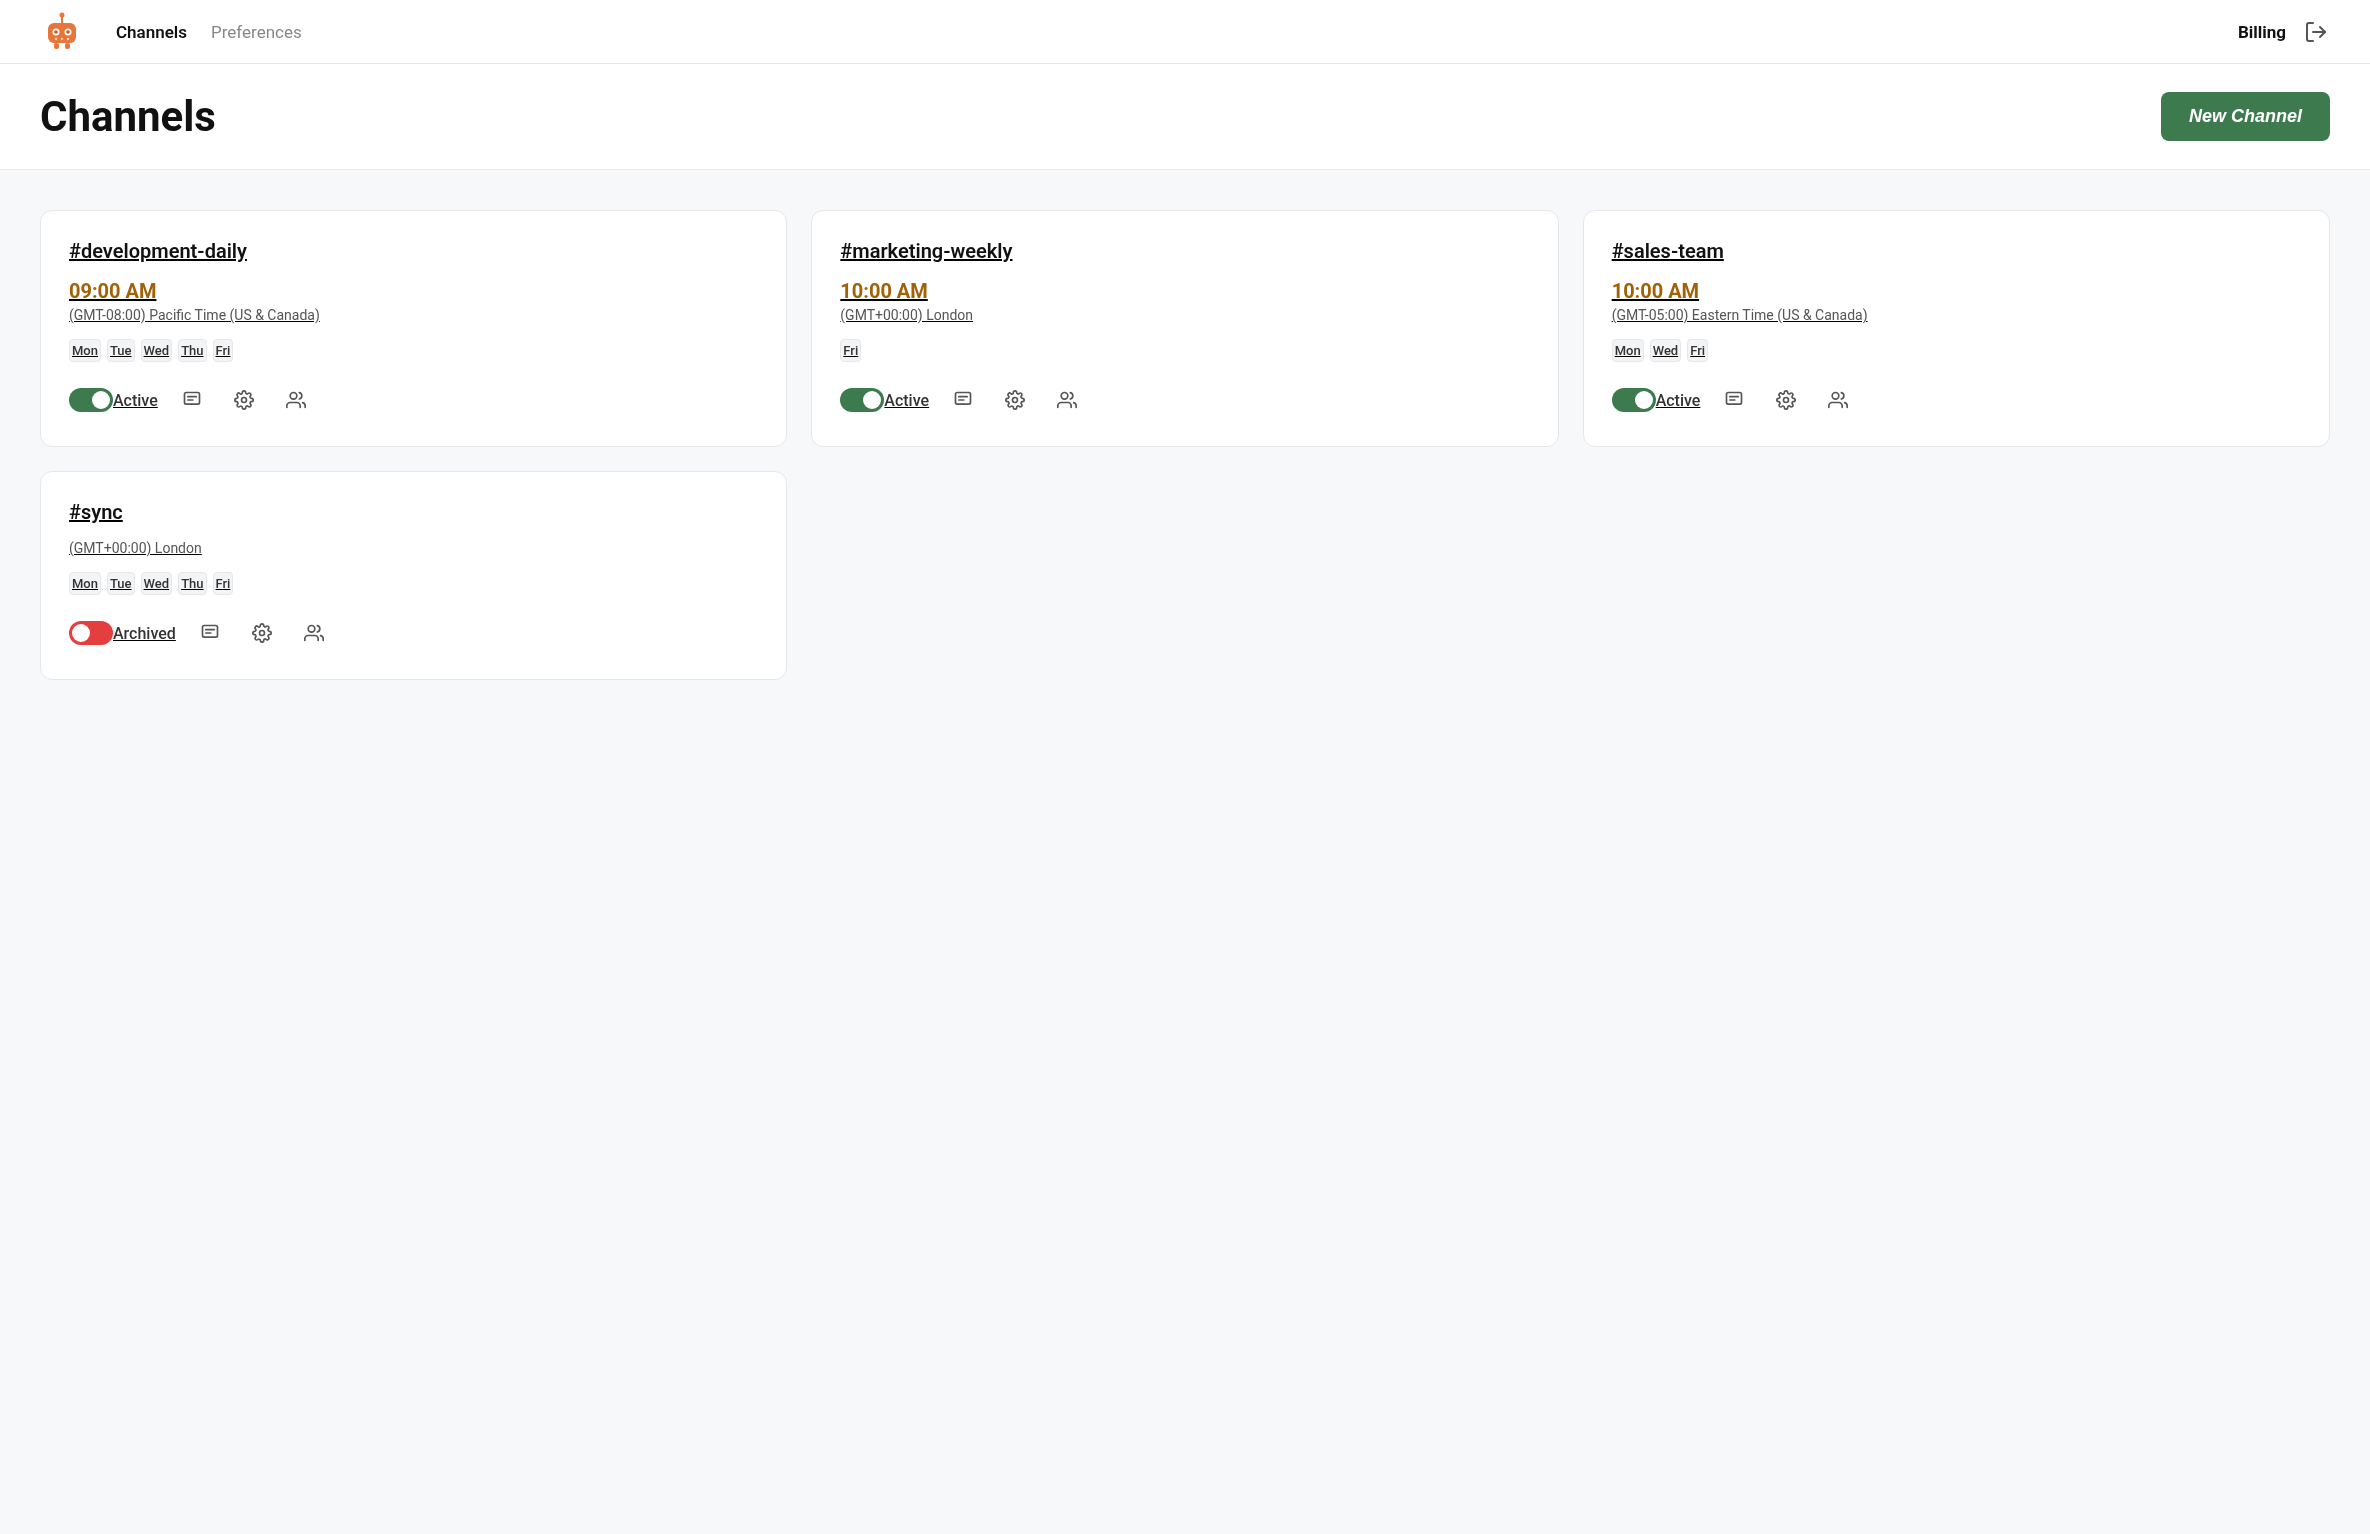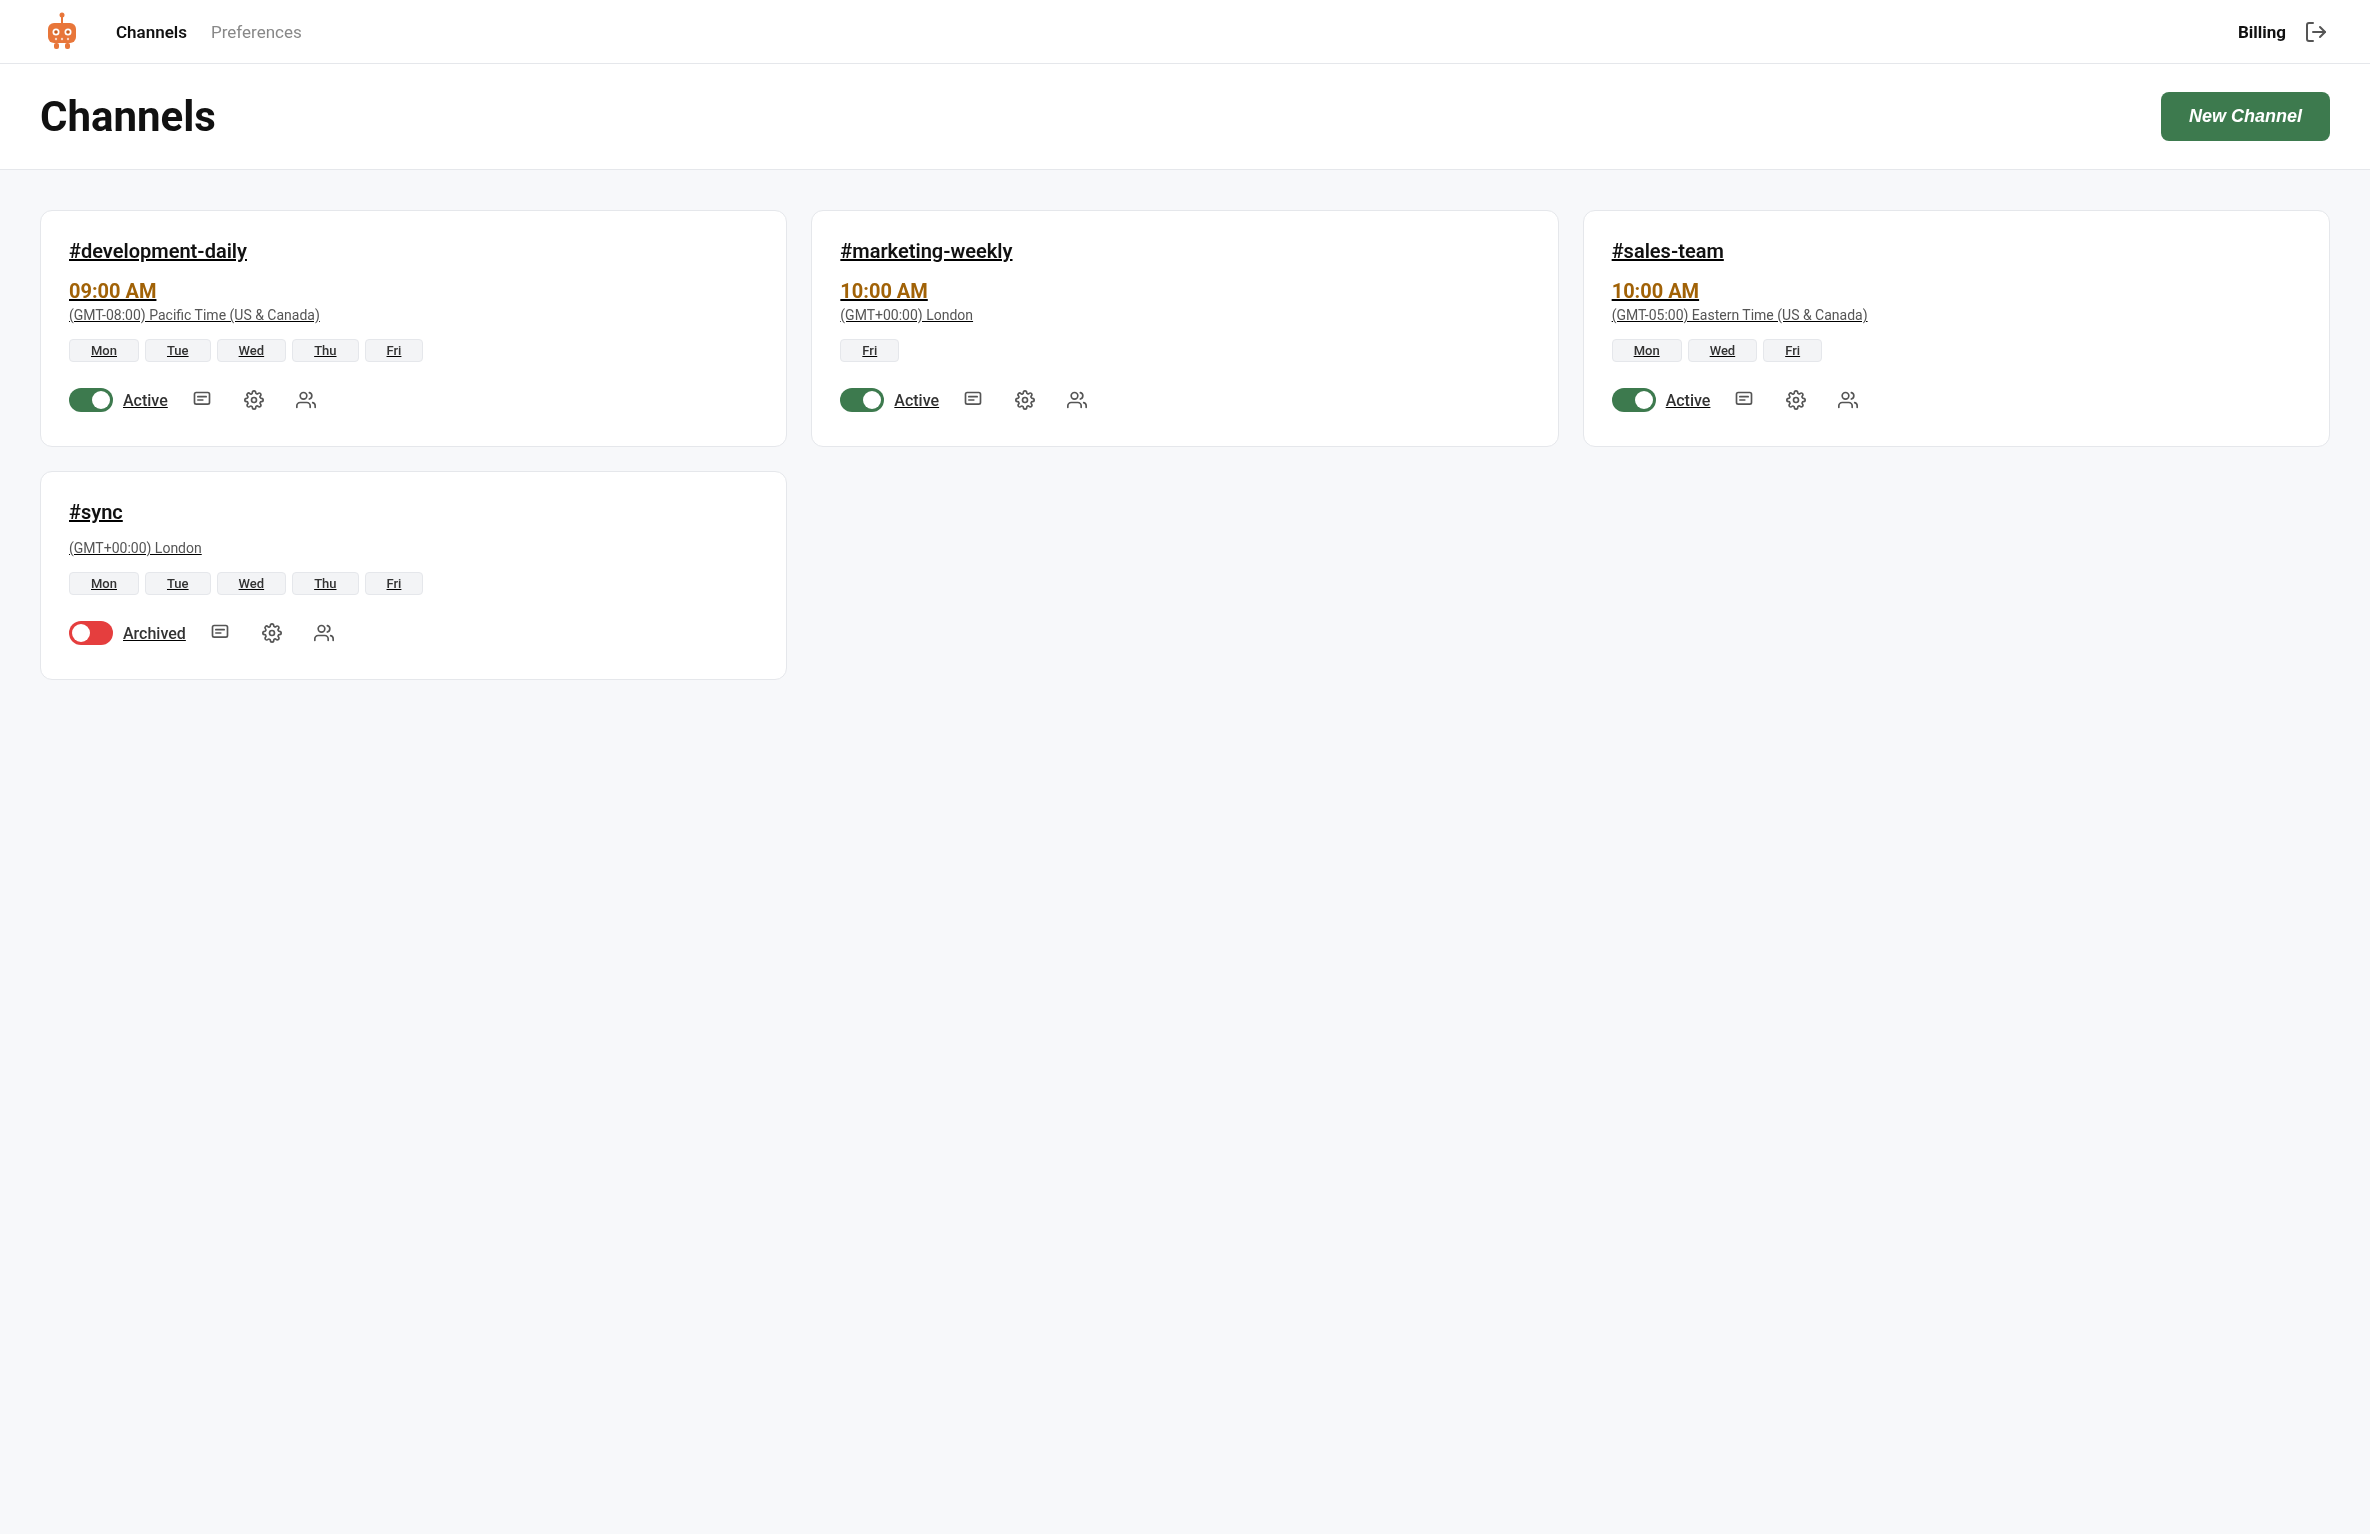--- a/index.html
+++ b/index.html
@@ -134,34 +134,33 @@
     .days-row {
       display: flex;
       gap: 6px;
       flex-wrap: wrap;
       margin-bottom: 20px;
     }
     .day-badge {
       background: #f3f4f6;
       border: 1px solid #e5e7eb;
       border-radius: 4px;
-      padding: 3px 21px;
+      padding: 3px 2px;
       font-size: 13px;
       color: #333;
       font-weight: 500;
     }
     .channel-footer {
       display: flex;
       align-items: center;
       gap: 16px;
     }
     .toggle-wrap {
       display: flex;
       align-items: center;
-      gap: 10px;
     }
     .toggle {
       position: relative;
       width: 44px;
       height: 24px;
       border-radius: 12px;
       cursor: pointer;
       flex-shrink: 0;
     }
     .toggle.on {

